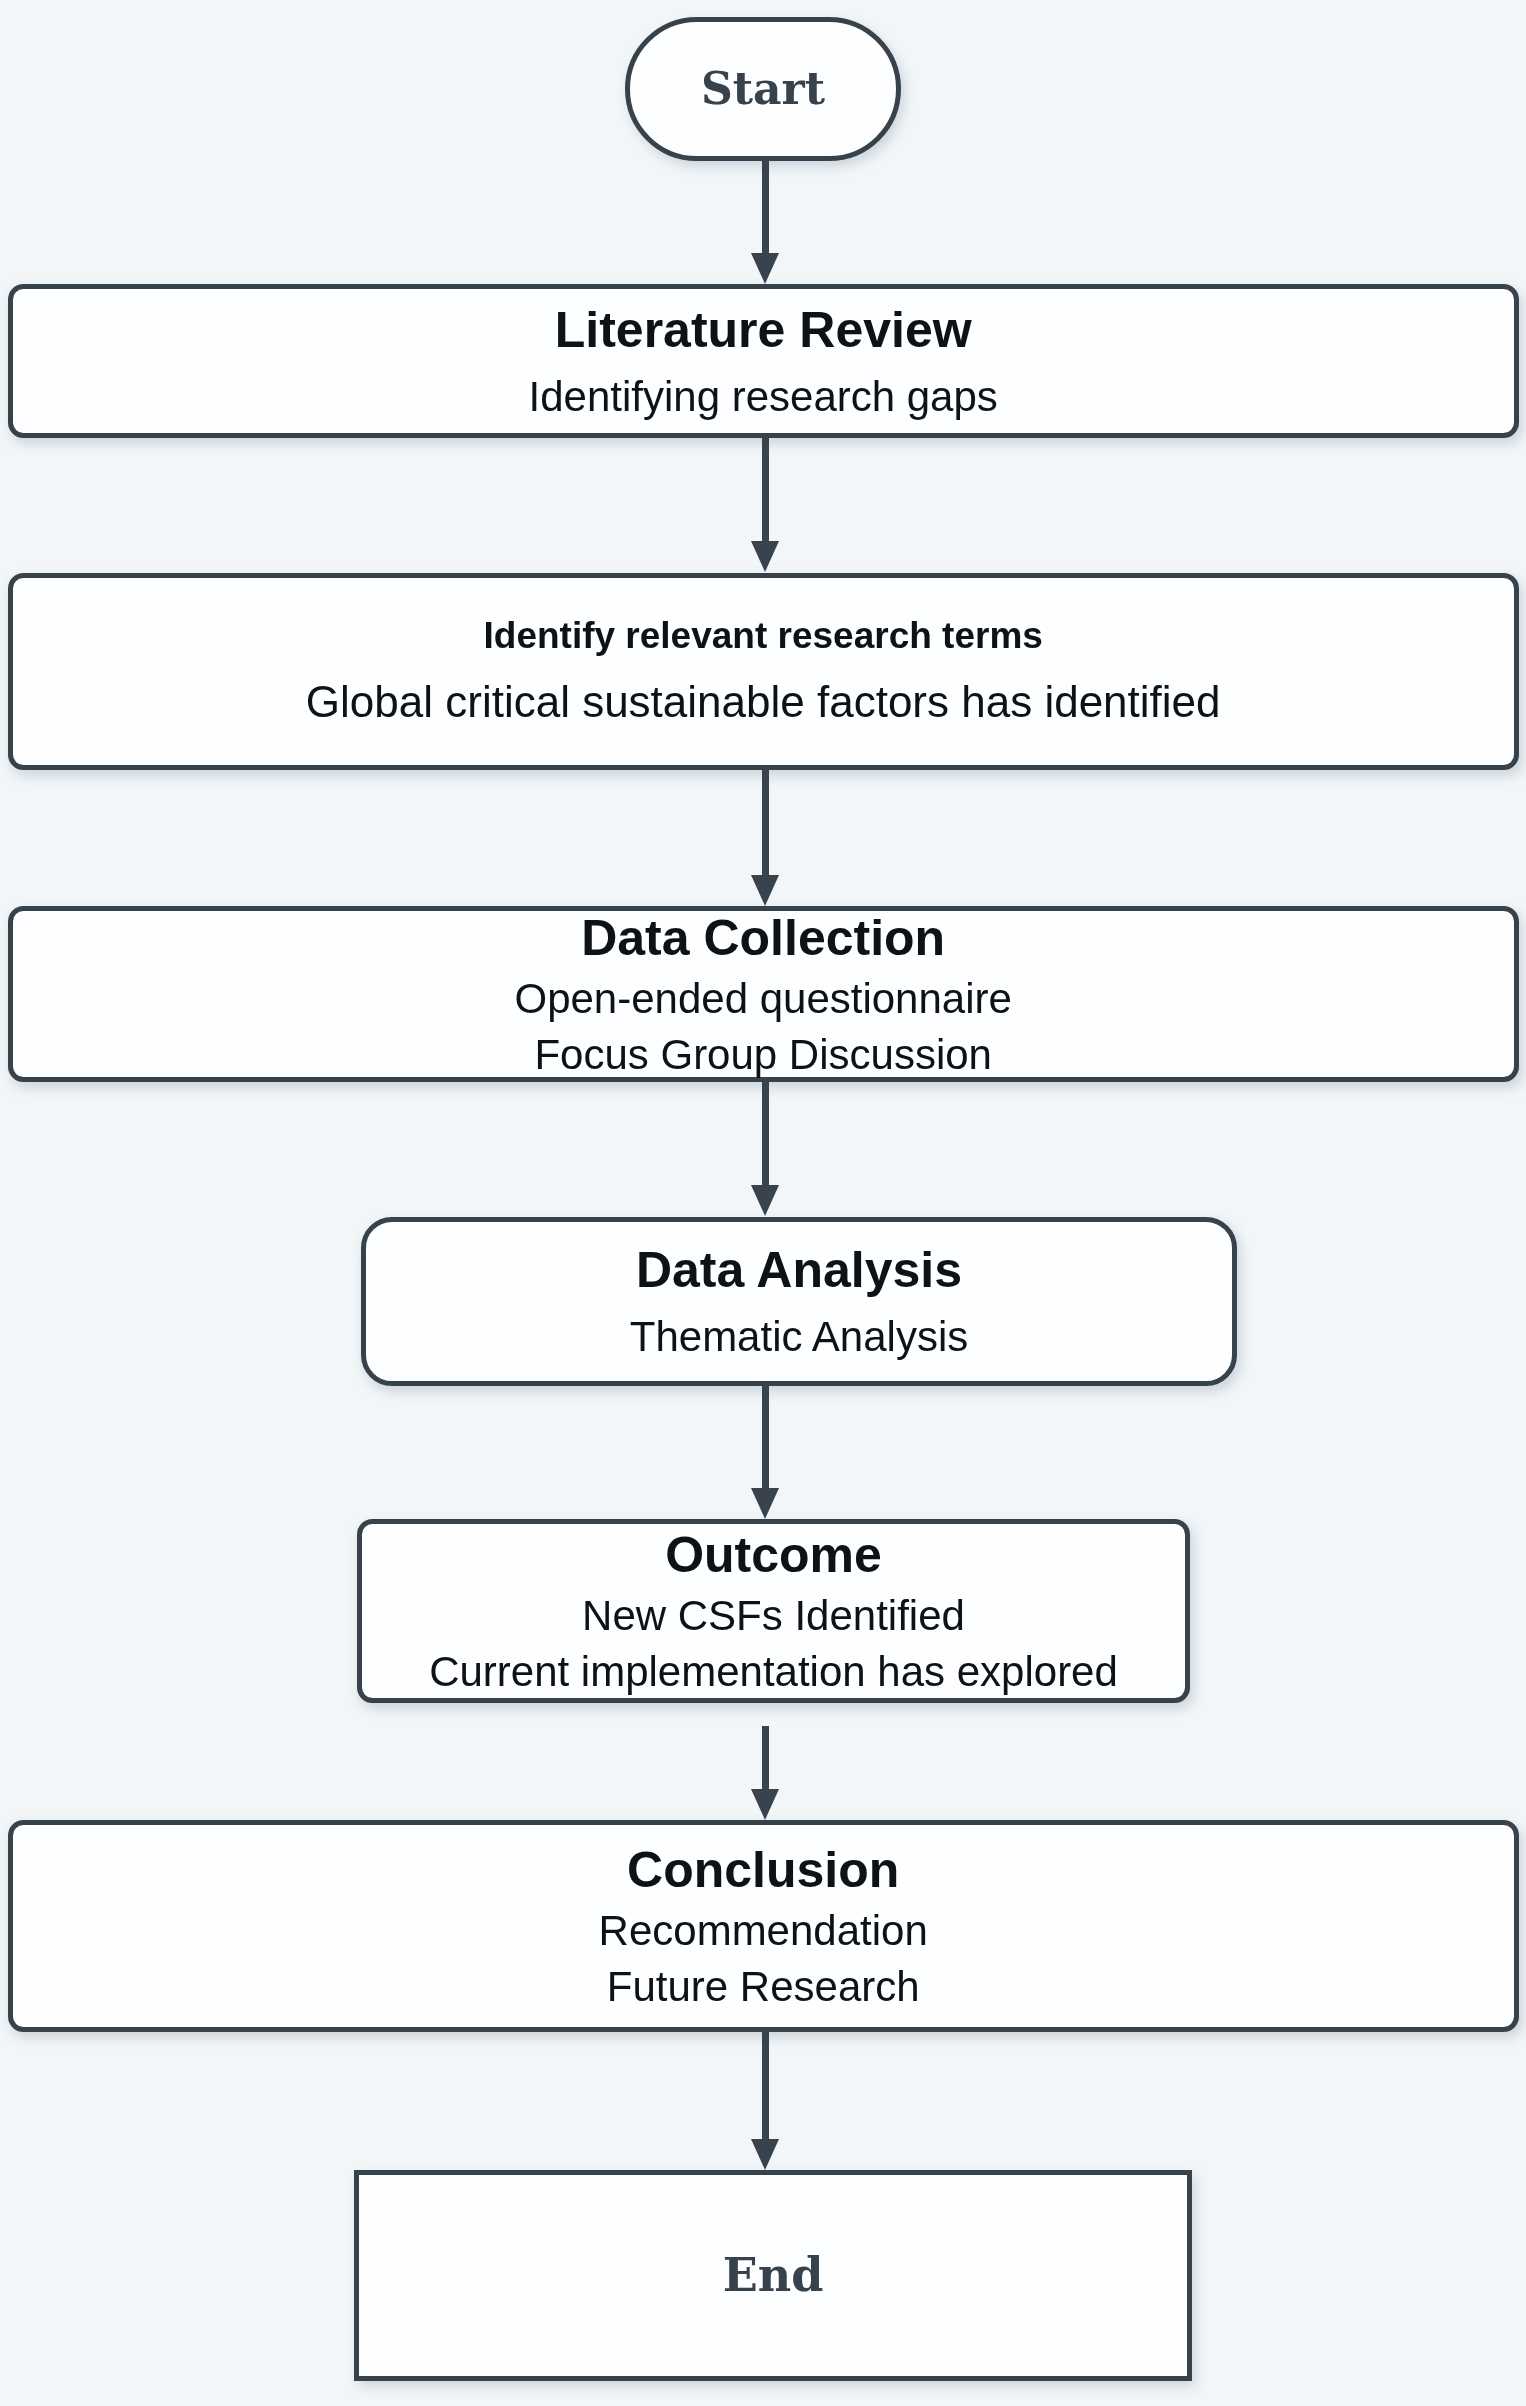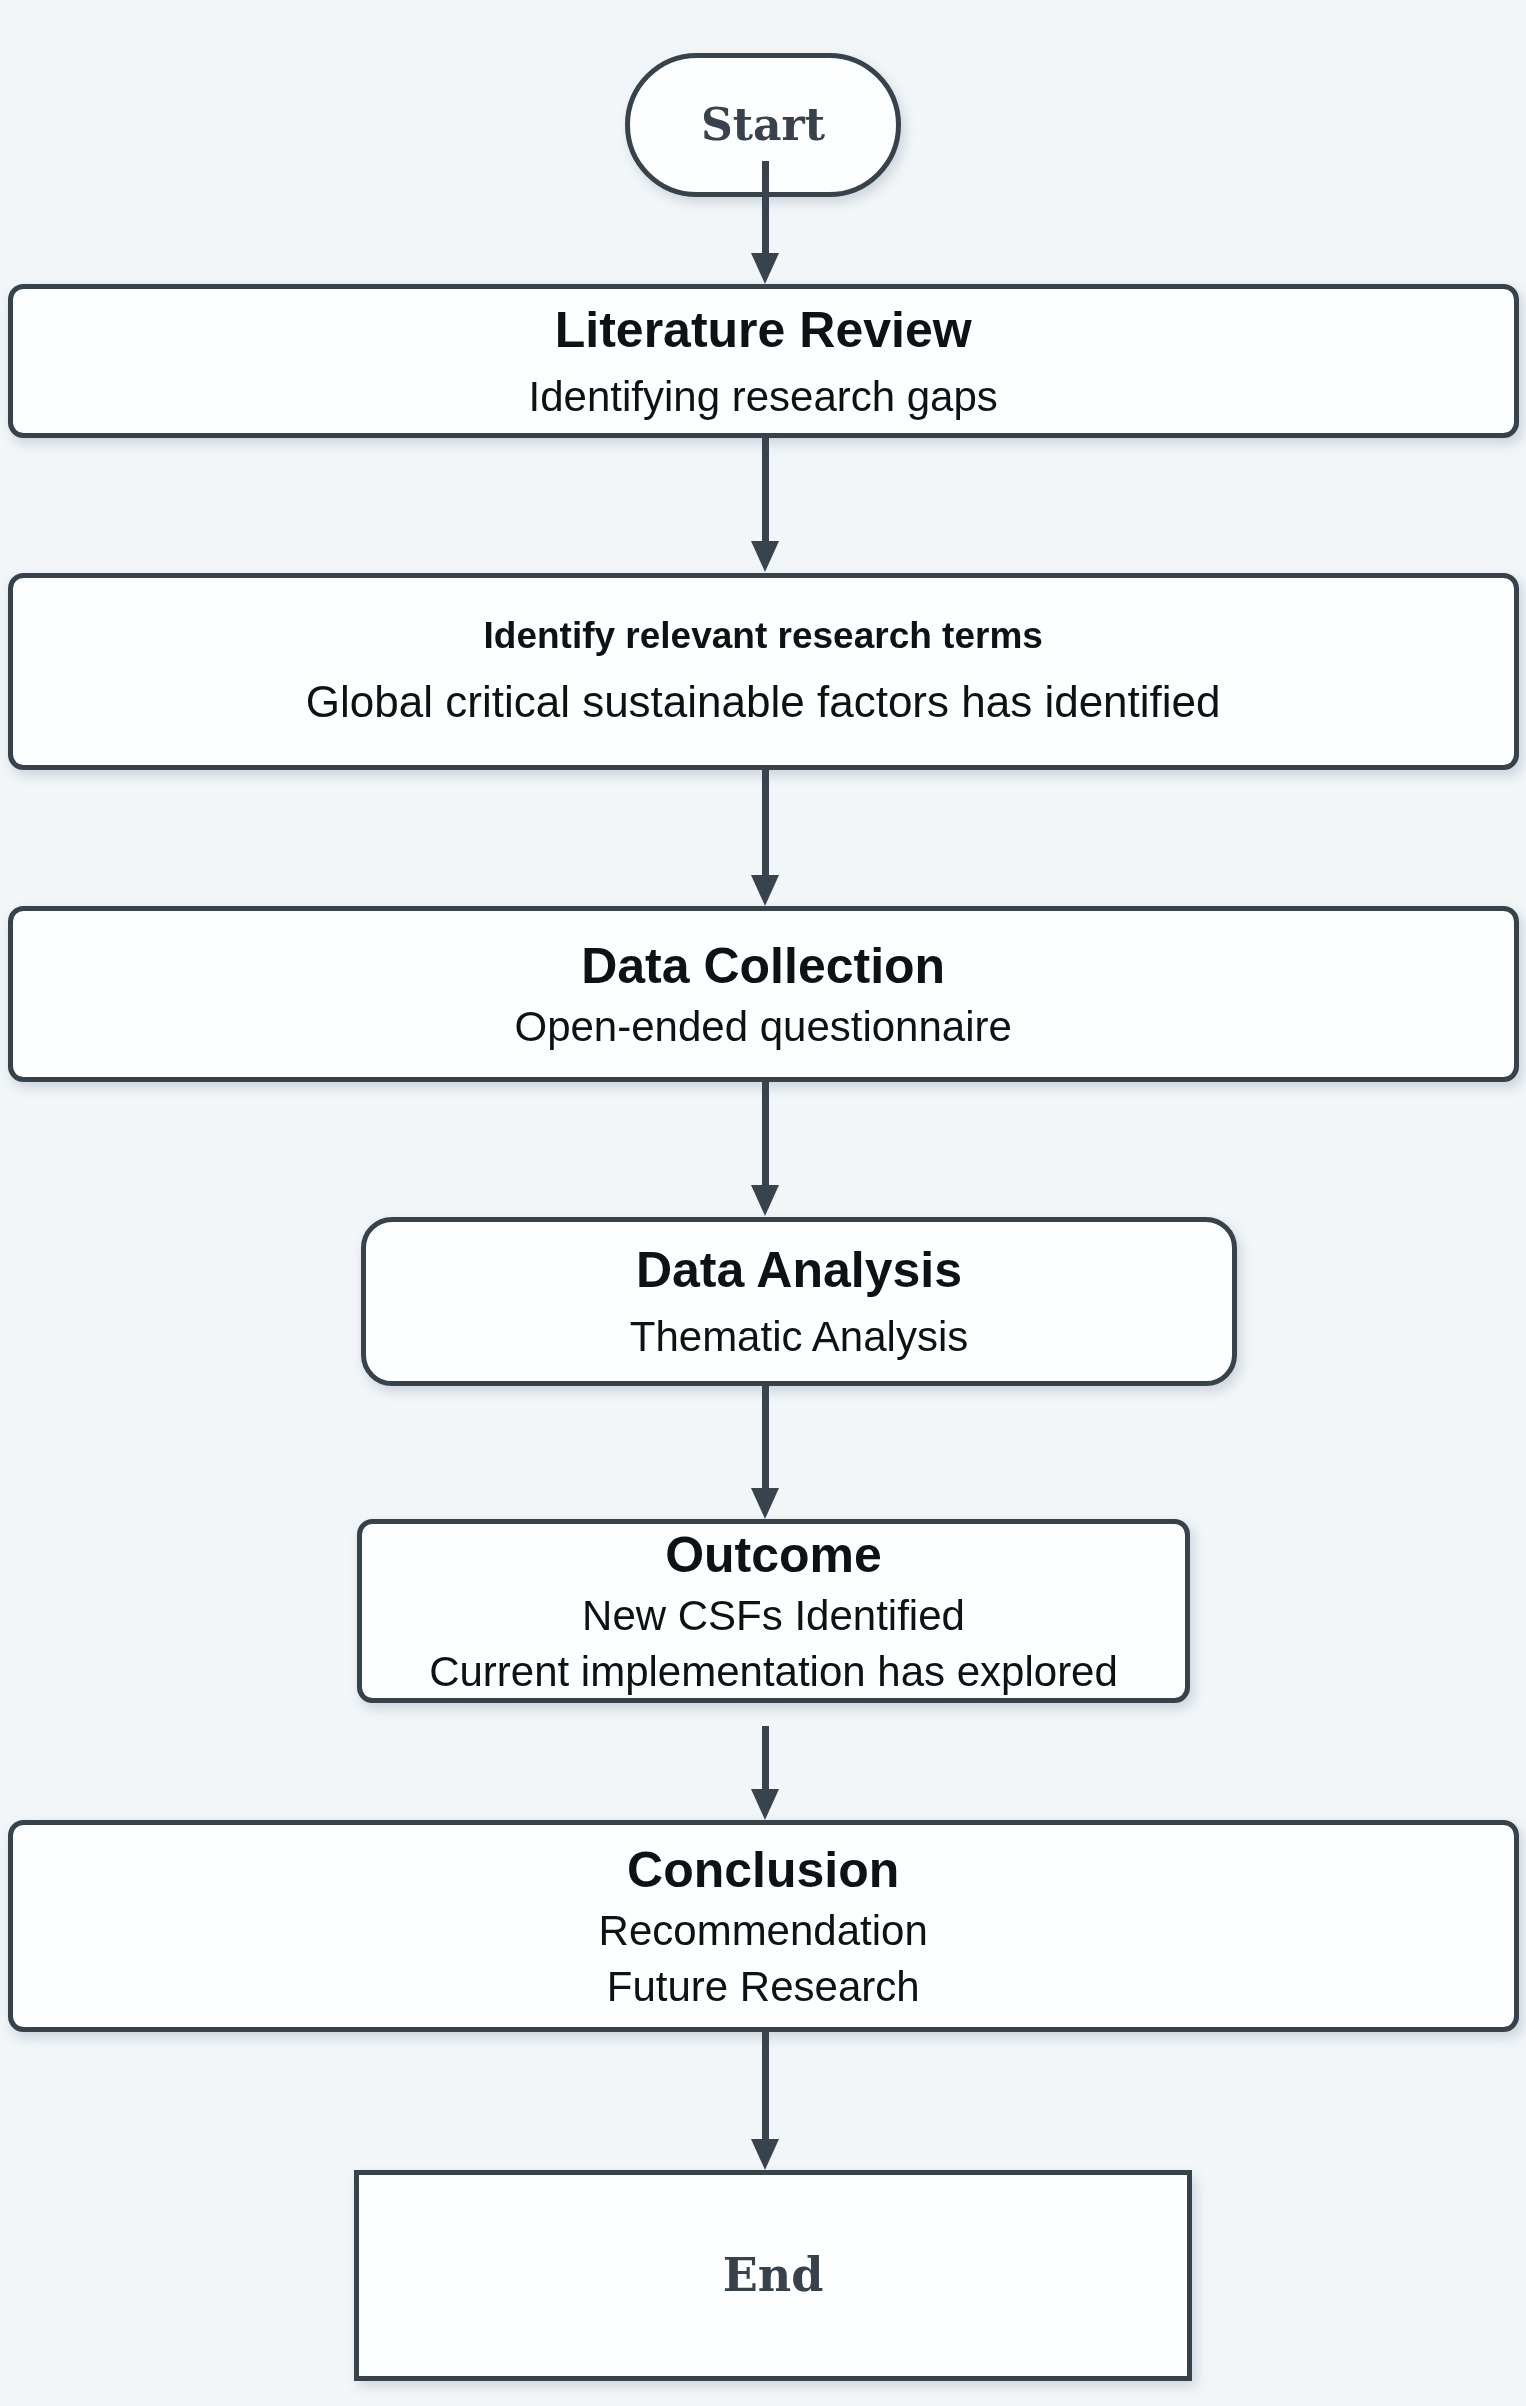--- a/index.html
+++ b/index.html
@@ -26,21 +26,20 @@
     justify-content: center;
     text-align: center;
     color: #0f1214;
     box-shadow: 3.9px 5.8px 11.6px rgba(110, 130, 150, 0.28);
   }
   .process {
     border-radius: 15.4px;
   }
   .stadium {
     border-radius: 77px;
-    margin-top: 36px;
   }
   .rect {
     border-radius: 0;
   }
   .terminal-label {
     font-family: "DejaVu Serif", serif;
     font-weight: bold;
     color: #37424c;
     font-size: 44px;
     line-height: 1.1;
@@ -109,20 +108,21 @@
   <div class="node process small-title" style="left:7.7px; top:573px; width:1511px; height:197px;">
     <div class="node-title">Identify relevant research terms</div>
     <div class="node-line">Global critical sustainable factors has identified</div>
   </div>
 
   <div class="arrow" style="top:770px; height:106px;"></div>
 
   <div class="node process" style="left:7.7px; top:906px; width:1511px; height:176px;">
     <div class="node-title">Data Collection</div>
     <div class="node-line">Open-ended questionnaire</div>
+    <div class="node-line">Focus Group Discussion</div>
   </div>
 
   <div class="arrow" style="top:1081px; height:105px;"></div>
 
   <div class="node process roomy" style="left:361px; top:1217px; width:876px; height:169px;border-radius:31px;">
     <div class="node-title">Data Analysis</div>
     <div class="node-line">Thematic Analysis</div>
   </div>
 
   <div class="arrow" style="top:1386px; height:103px;"></div>

